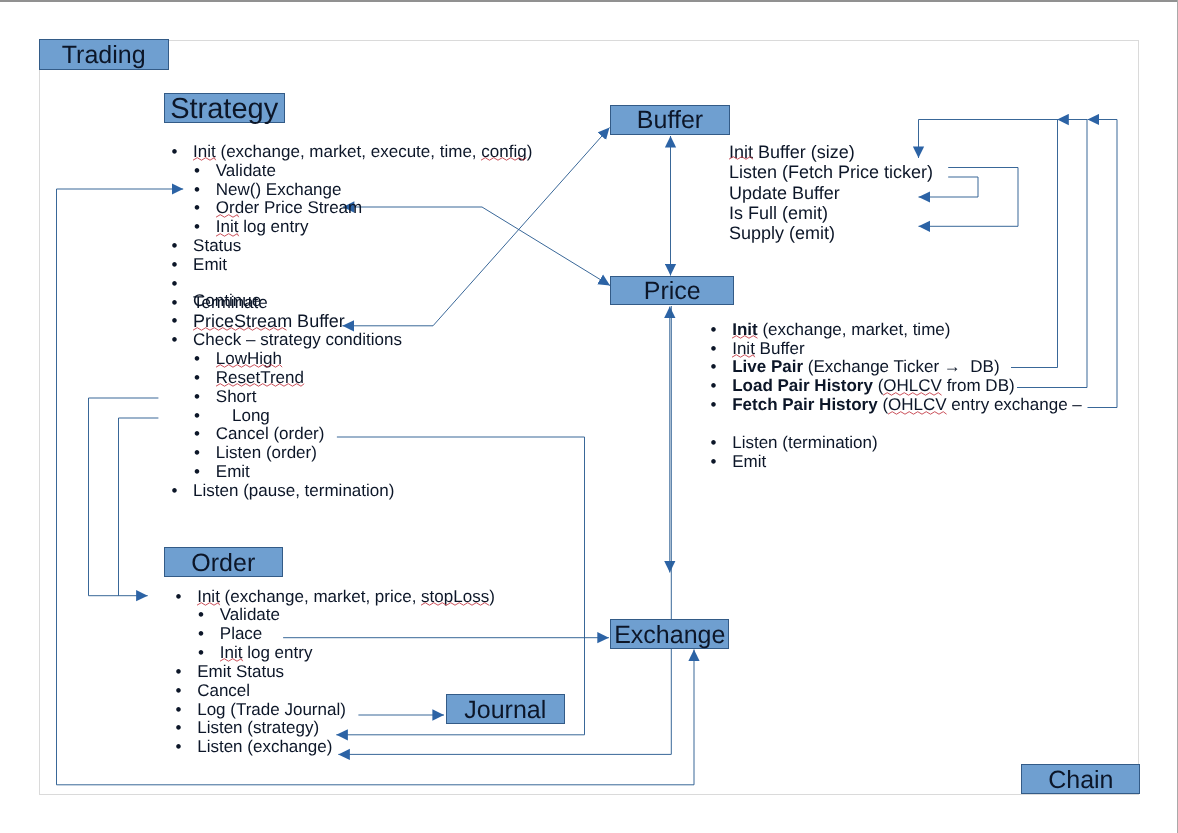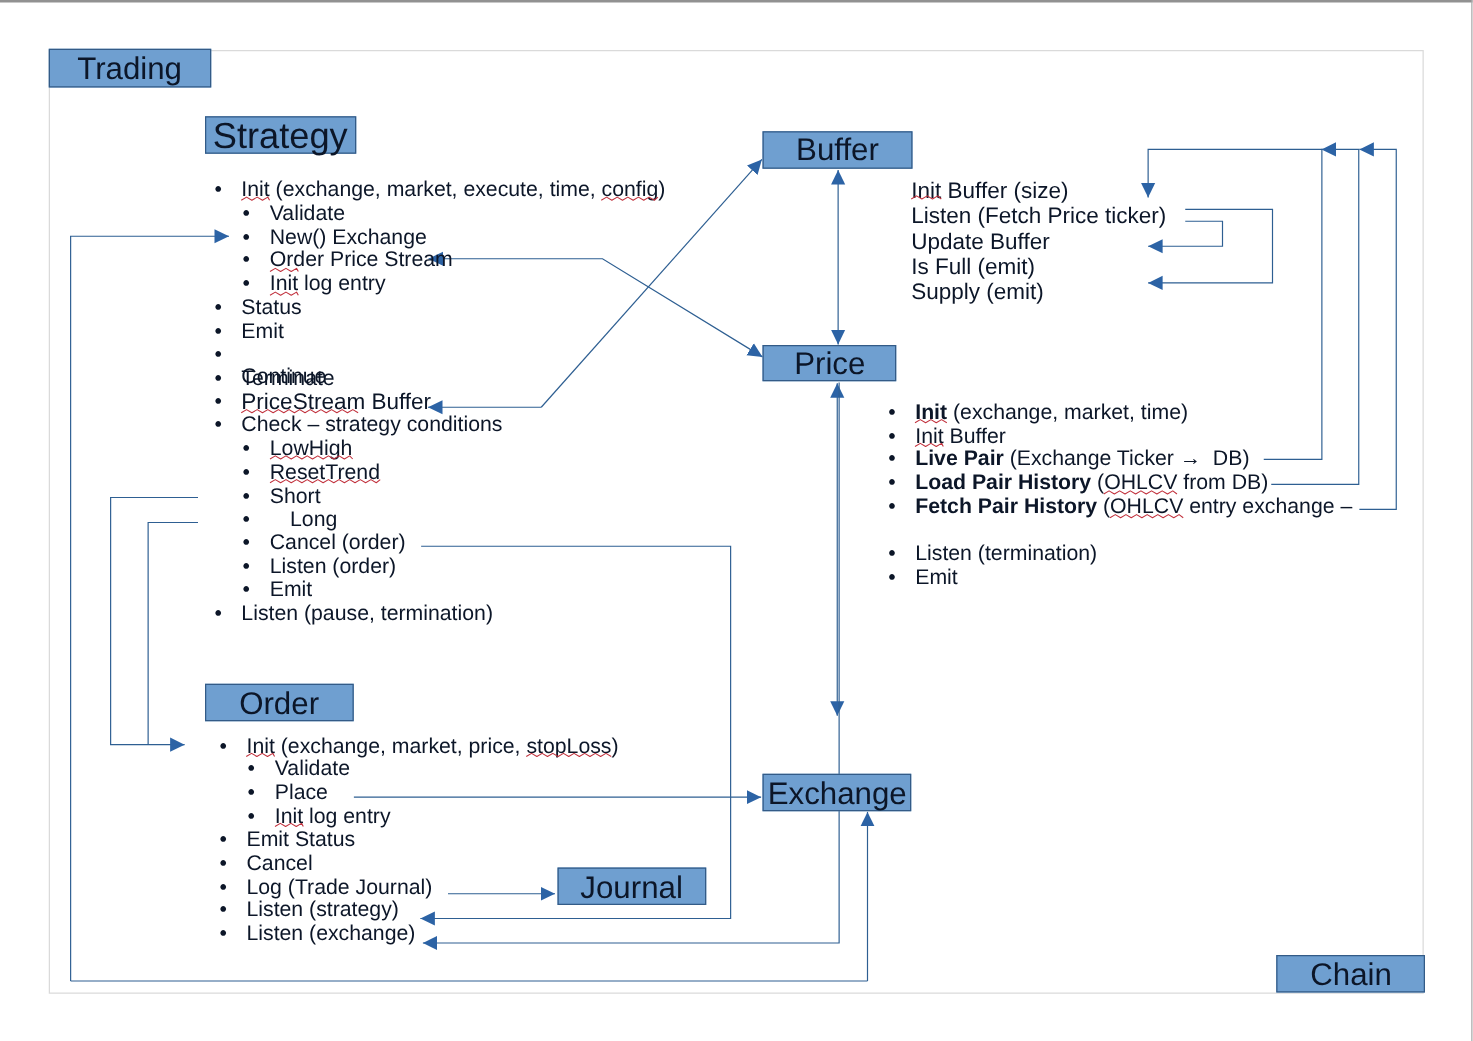--- a/index.html
+++ b/index.html
@@ -56,21 +56,21 @@
 </svg>
 <div class="box" style="left:38.6px;top:39.4px;width:130.2px;height:30.4px;font-size:25px">
       <span>Trading</span>
     </div>
 <div class="box" style="left:163.7px;top:93.2px;width:121px;height:29.8px;font-size:29px">
       <span>Strategy</span>
     </div>
 <div class="box" style="left:610.3px;top:105.0px;width:119.4px;height:29.9px;font-size:25px">
       <span>Buffer</span>
     </div>
-<div class="box" style="left:610.3px;top:275.6px;width:107px;height:29.9px;font-size:25px">
+<div class="box" style="left:610.3px;top:275.6px;width:124px;height:29.9px;font-size:25px">
       <span>Price</span>
     </div>
 <div class="box" style="left:163.7px;top:547.2px;width:119.2px;height:30.1px;font-size:25px">
       <span>Order</span>
     </div>
 <div class="box" style="left:610.2px;top:619.0px;width:119.2px;height:30.0px;font-size:25px">
       <span>Exchange</span>
     </div>
 <div class="box" style="left:445.7px;top:694.4px;width:119.2px;height:29.8px;font-size:25px">
       <span>Journal</span>

